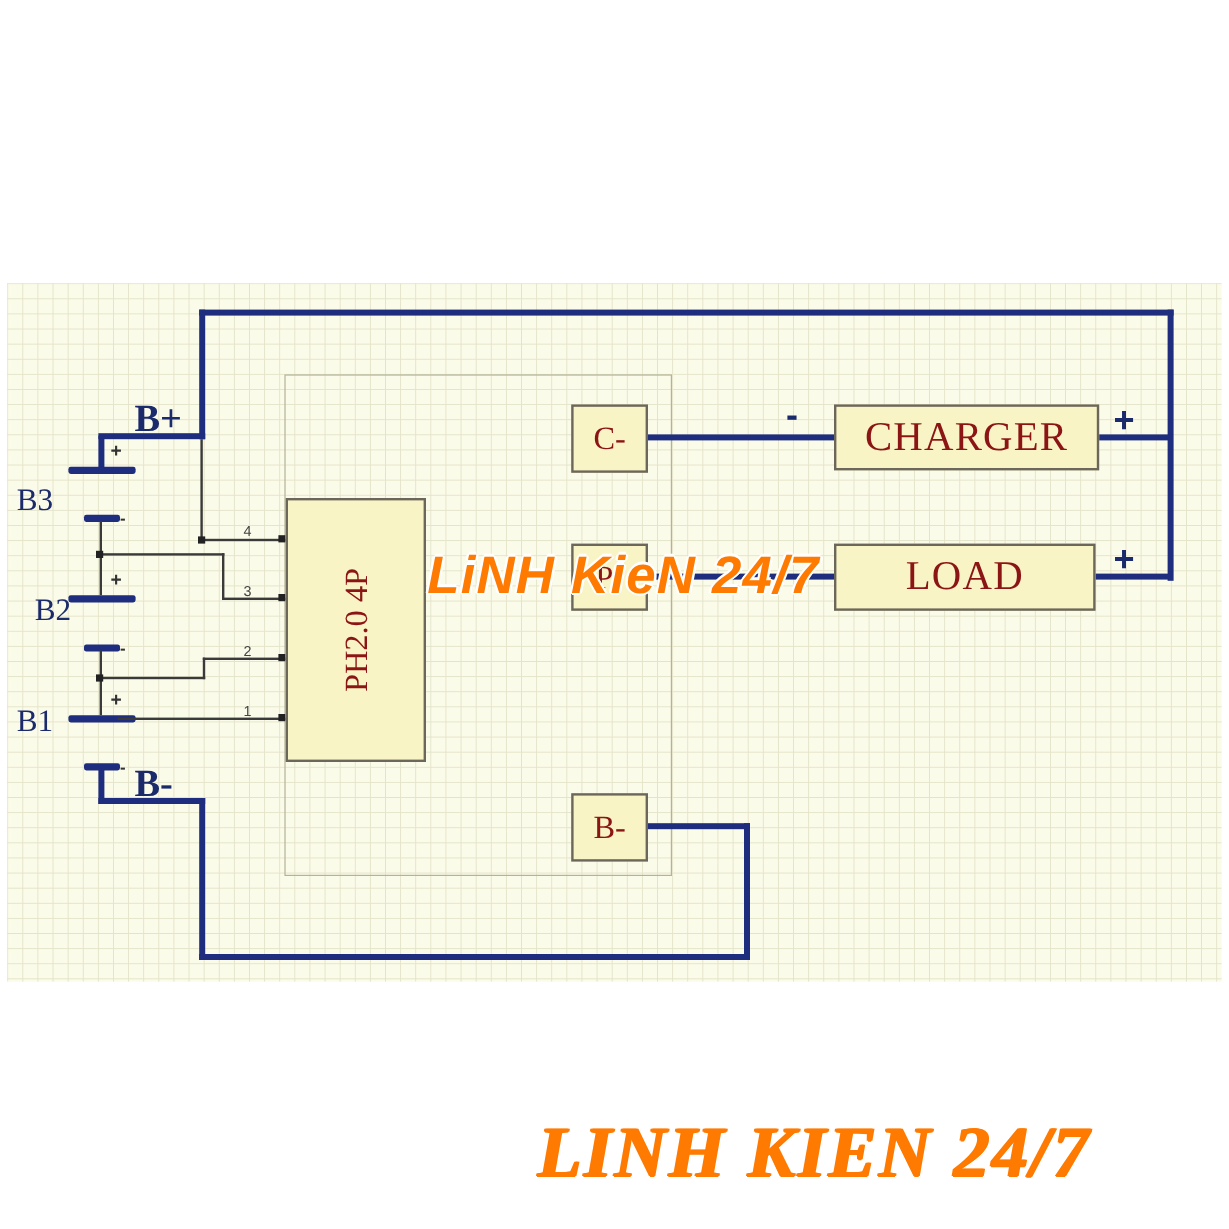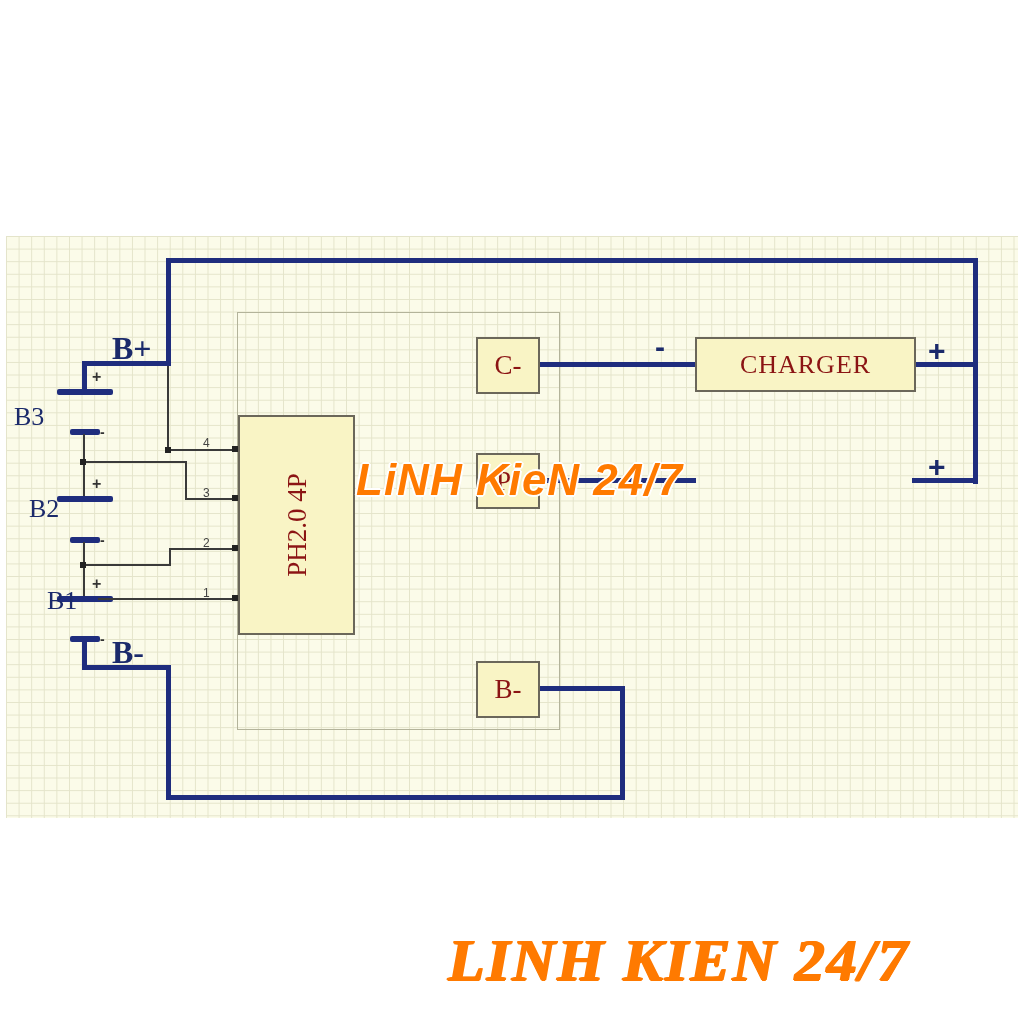--- a/index.html
+++ b/index.html
@@ -16,21 +16,21 @@
   .th{position:absolute;background:#3a3a3a;height:2px;}
   .tv{position:absolute;background:#3a3a3a;width:2px;}
   .plate{position:absolute;background:#1f2d7e;height:6px;border-radius:2px;}
   .dot{position:absolute;width:6px;height:6px;background:#222;}
   
   .boxc{position:absolute;background:#f9f4c5;border:2px solid #6b675a;
         display:flex;align-items:center;justify-content:center;
         color:#8b1414;box-sizing:border-box;}
   .outline{position:absolute;border:1px solid #b3b39a;box-sizing:border-box;}
   .pad-label{font-size:27px;}
-  .dev-label{font-size:26px;letter-spacing:1px;}
+  .dev-label{font-size:34px;letter-spacing:1px;}
   .conn-label{position:absolute;left:50%;top:50%;
               transform:translate(-50%,-50%) rotate(-90deg);
               white-space:nowrap;font-size:27px;color:#8b1414;}
   .blabel{position:absolute;font-size:26px;color:#1b2a6b;}
   .bterm{position:absolute;font-size:32px;font-weight:bold;color:#1b2a6b;}
   .sign{position:absolute;font-size:30px;font-weight:bold;color:#1b2a6b;
         font-family:"Liberation Sans",sans-serif;}
   .cellsign{position:absolute;font-size:16px;font-weight:bold;color:#333;
             font-family:"Liberation Sans",sans-serif;}
   .celltick{position:absolute;font-size:14px;font-weight:bold;color:#333;
@@ -91,21 +91,21 @@
 
   <span class="cellsign" style="left:92px;top:368px;">+</span>
   <span class="cellsign" style="left:92px;top:475px;">+</span>
   <span class="cellsign" style="left:92px;top:575px;">+</span>
   <span class="celltick" style="left:100px;top:424px;">-</span>
   <span class="celltick" style="left:100px;top:532px;">-</span>
   <span class="celltick" style="left:100px;top:631px;">-</span>
 
   <span class="blabel" style="left:14px;top:402px;">B3</span>
   <span class="blabel" style="left:29px;top:494px;">B2</span>
-  <span class="blabel" style="left:14px;top:586px;margin-left:33px;">B1</span>
+  <span class="blabel" style="left:14px;top:586px;">B1</span>
 
   <span class="bterm" style="left:112px;top:330px;">B+</span>
   <span class="bterm" style="left:112px;top:634px;">B-</span>
 
   <div class="tv" style="left:167px;top:366px;height:85px;"></div>
   <div class="th" style="left:167px;top:449px;width:72px;"></div>
 
   <div class="th" style="left:83px;top:461px;width:104px;"></div>
   <div class="tv" style="left:185px;top:461px;height:39px;"></div>
   <div class="th" style="left:185px;top:498px;width:54px;"></div>
@@ -139,20 +139,23 @@
   <div class="boxc pad-label" style="left:476px;top:453px;width:64px;height:56px;">
     <span>P-</span>
   </div>
   <div class="boxc pad-label" style="left:476px;top:661px;width:64px;height:57px;">
     <span>B-</span>
   </div>
 
   <div class="boxc dev-label" style="left:695px;top:337px;width:221px;height:55px;">
     <span>CHARGER</span>
   </div>
+  <div class="boxc dev-label" style="left:695px;top:453px;width:218px;height:56px;">
+    <span>LOAD</span>
+  </div>
 
   <span class="sign" style="left:655px;top:330px;">-</span>
   <span class="sign" style="left:928px;top:334px;">+</span>
   <span class="sign" style="left:928px;top:450px;">+</span>
 
   <div class="wm-center">LiNH KieN 24/7</div>
   <div class="wm-bottom">LINH KIEN 24/7</div>
 
 </div>
 

